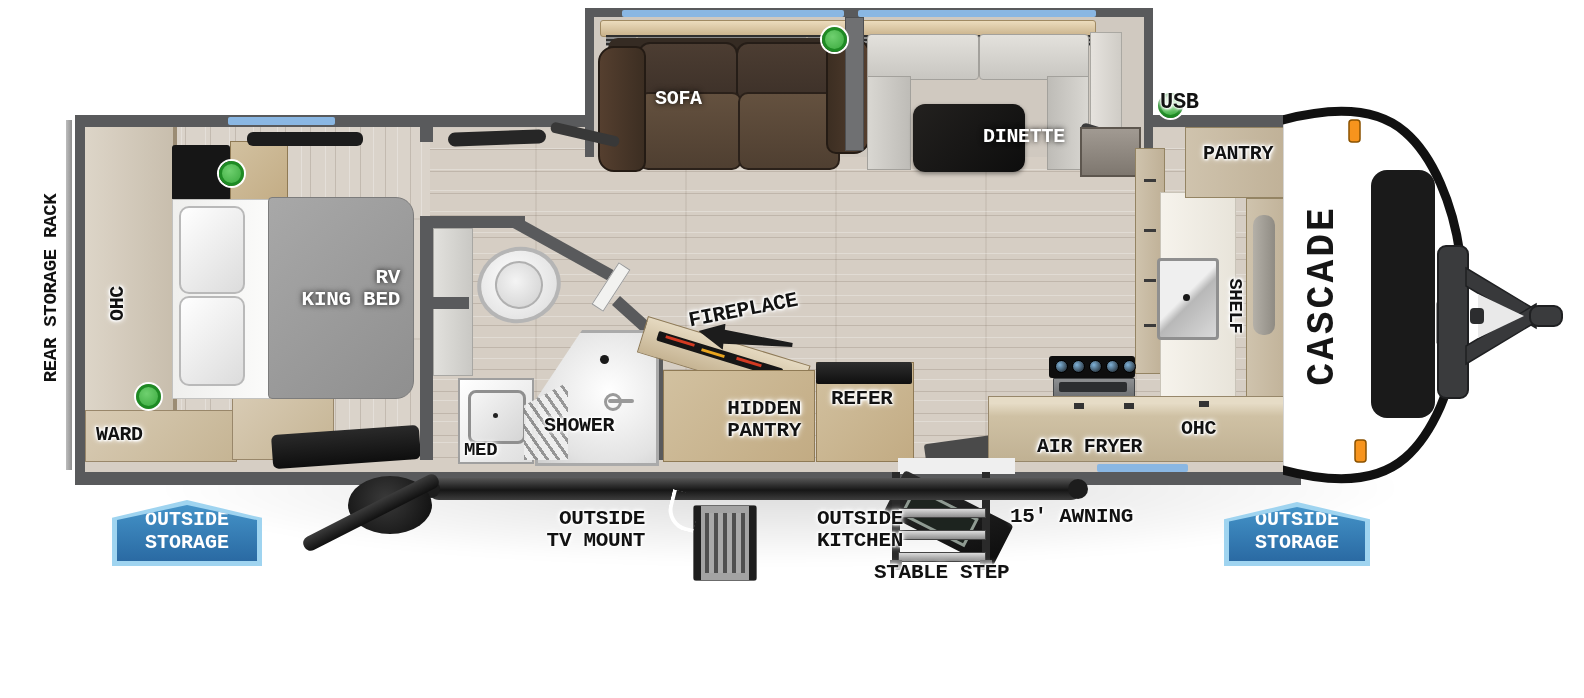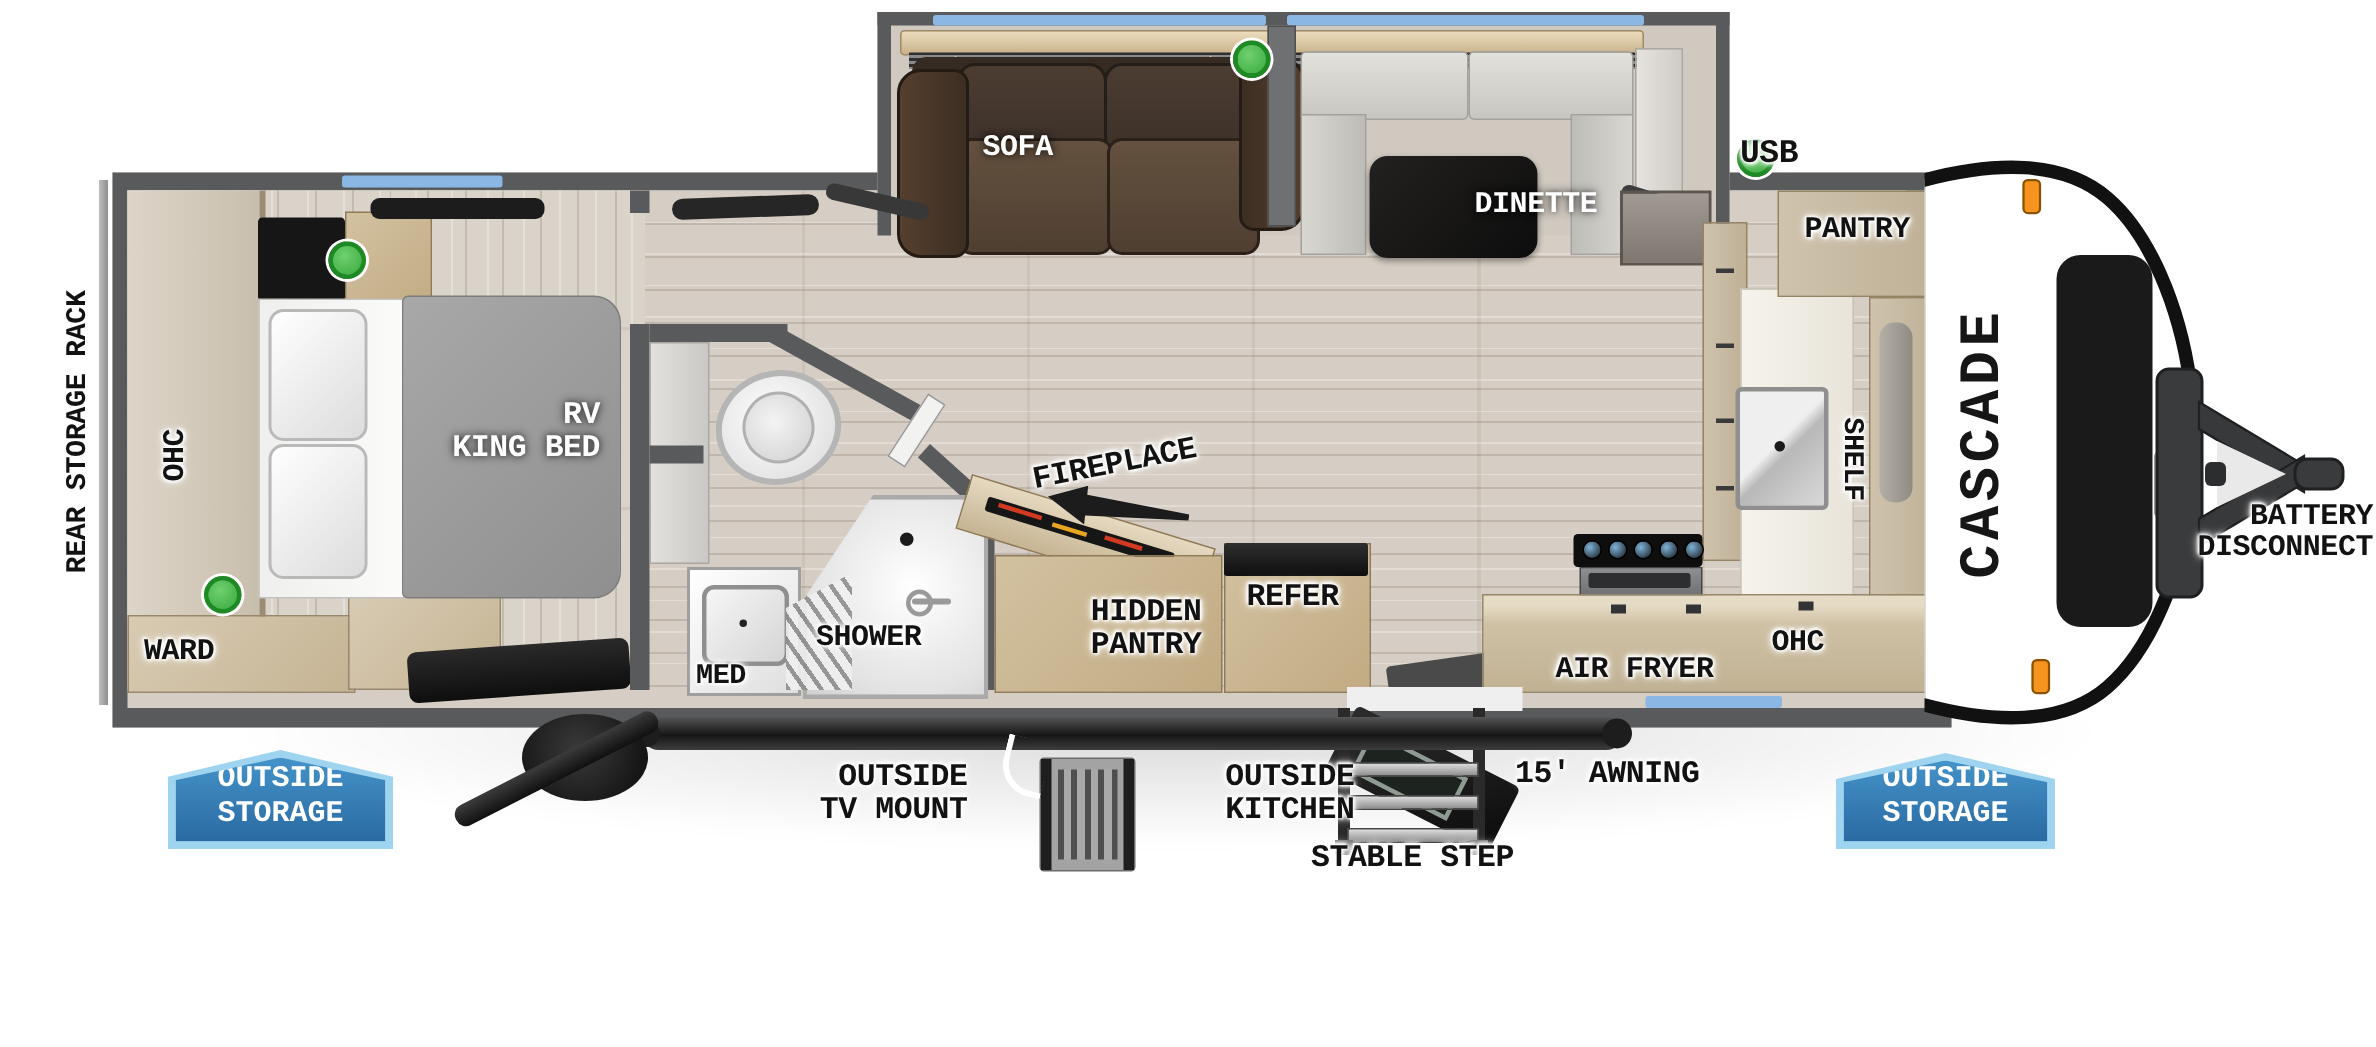--- a/index.html
+++ b/index.html
@@ -297,18 +297,14 @@
 
   <svg class="abs" width="130" height="175" viewBox="0 0 130 175" style="left:1436px;top:238px;">
     <ellipse cx="8" cy="85" rx="12" ry="26" fill="#9a9a9a"></ellipse>
     <rect x="2" y="8" width="30" height="152" rx="8" fill="#3a3b3d" stroke="#1f2022" stroke-width="2"></rect>
     <polygon points="30,30 100,72 100,90 30,48" fill="#38393b" stroke="#1f2022" stroke-width="1.5"></polygon>
     <polygon points="30,126 100,84 100,66 30,108" fill="#38393b" stroke="#1f2022" stroke-width="1.5"></polygon>
     <polygon points="42,56 88,78 42,100" fill="#e9e9e9"></polygon>
     <rect x="94" y="68" width="32" height="20" rx="8" fill="#3a3b3d" stroke="#1f2022" stroke-width="2"></rect>
     <rect x="34" y="70" width="14" height="16" rx="4" fill="#2c2d2f"></rect>
   </svg>
-  <div class="lbl center" style="left:1456px;top:334px;width:126px;font-size:20px;">
-    <div>BATTERY</div>
-    <div>DISCONNECT</div>
-  </div>
 
 </div>
 
 </body></html>

